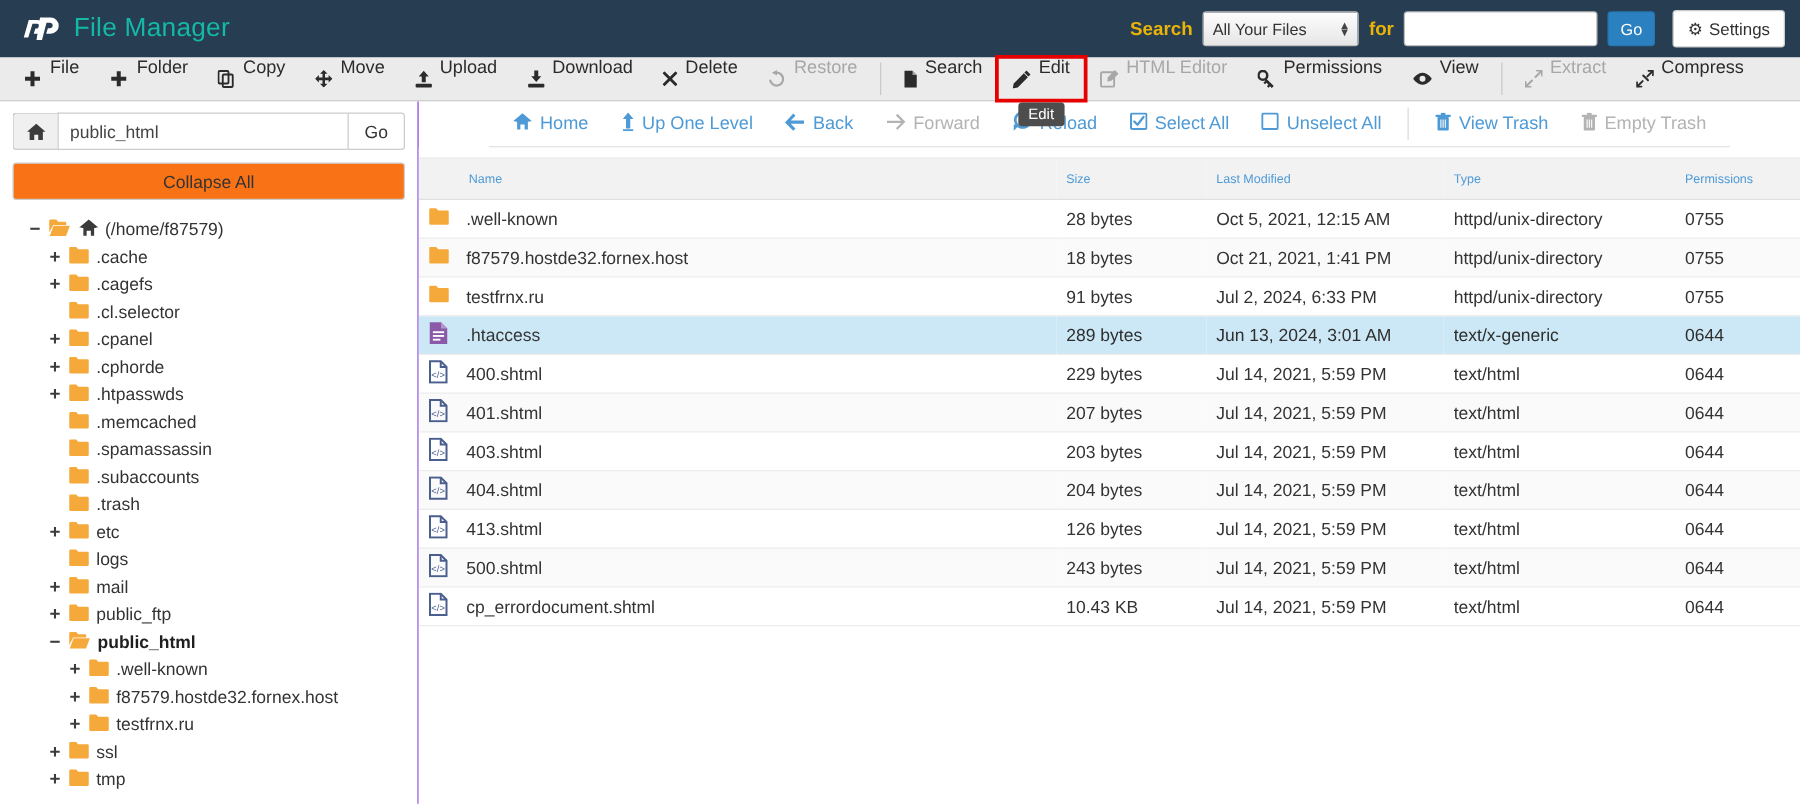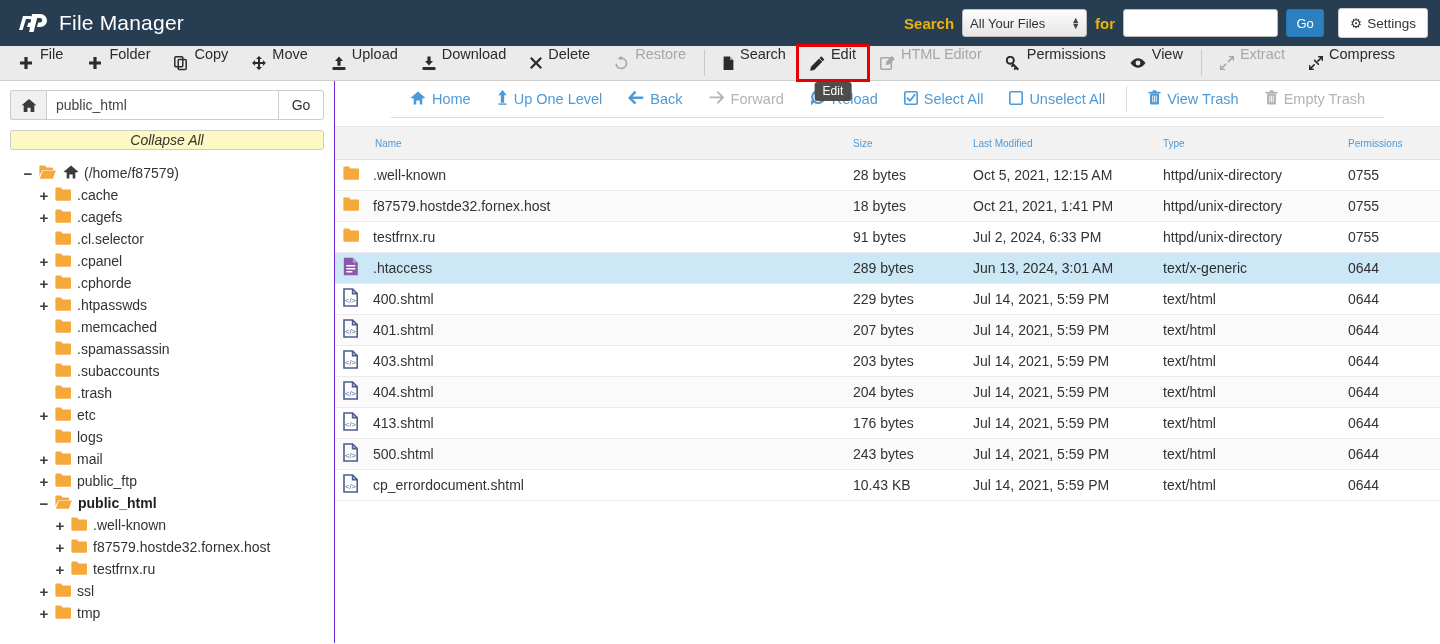--- a/index.html
+++ b/index.html
@@ -31,21 +31,21 @@
   .cp-logo {
     width: 30px; height: 26px;
     position: relative;
     display: inline-block;
   }
   .cp-logo svg { display:block; }
   #header .app-title {
     font-size: 21px;
     font-weight: normal;
     letter-spacing: .2px;
-    color: #ffffff;
+    color: #14b8a6;
   }
   #header .spacer { flex: 1 1 auto; }
   .search-area {
     display: flex;
     align-items: center;
     gap: 8px;
     flex: 0 0 auto;
   }
   .search-area .lbl {
     font-size: 15px;
@@ -212,33 +212,32 @@
     border-radius: 0 3px 3px 0;
     background: #fff;
     display: flex;
     align-items: center;
     justify-content: center;
     font-size: 14px;
     color: #333;
     cursor: pointer;
   }
   .collapse-all {
-    height: 20px;
+    height: 30px;
     border: 1px solid #ccc;
     border-radius: 3px;
-    background: #fef9c3;
+    background: #f97316;
     width: 100%;
     display: flex;
     align-items: center;
     justify-content: center;
     font-size: 14px;
     color: #333;
     cursor: pointer;
     margin-bottom: 12px;
-    font-style: italic;
   }
   .tree { font-size: 14px; color: #333; line-height: 1; }
   .tree-node {
     display: flex;
     align-items: center;
     height: 22px;
     gap: 5px;
     cursor: pointer;
     white-space: nowrap;
   }
@@ -979,21 +978,21 @@
                   <span class="file-ic">
                     <span class="ic"><svg width="16" height="19" viewBox="0 0 16 19">
                         <path d="M1 1 h8.6 l4.6 4.6 v12.4 H1 z" fill="none" stroke="#4a5f8e" stroke-width="1.6"></path>
                         <path d="M9.6 1 v4.6 h4.6" fill="none" stroke="#4a5f8e" stroke-width="1.6"></path>
                         <text x="7.5" y="14.6" font-family="Liberation Sans, sans-serif" font-size="7.5" fill="#4a5f8e" text-anchor="middle">&lt;/&gt;</text>
                       </svg></span>
                   </span>
                   <span class="fname">413.shtml</span>
                 </div>
               </td>
-              <td>176 bytes</td>
+              <td>126 bytes</td>
               <td>Jul 14, 2021, 5:59 PM</td>
               <td>text/html</td>
               <td>0644</td>
             </tr>
             <tr class="alt">
               <td class="c-name">
                 <div class="namecell">
                   <span class="file-ic">
                     <span class="ic"><svg width="16" height="19" viewBox="0 0 16 19">
                         <path d="M1 1 h8.6 l4.6 4.6 v12.4 H1 z" fill="none" stroke="#4a5f8e" stroke-width="1.6"></path>

